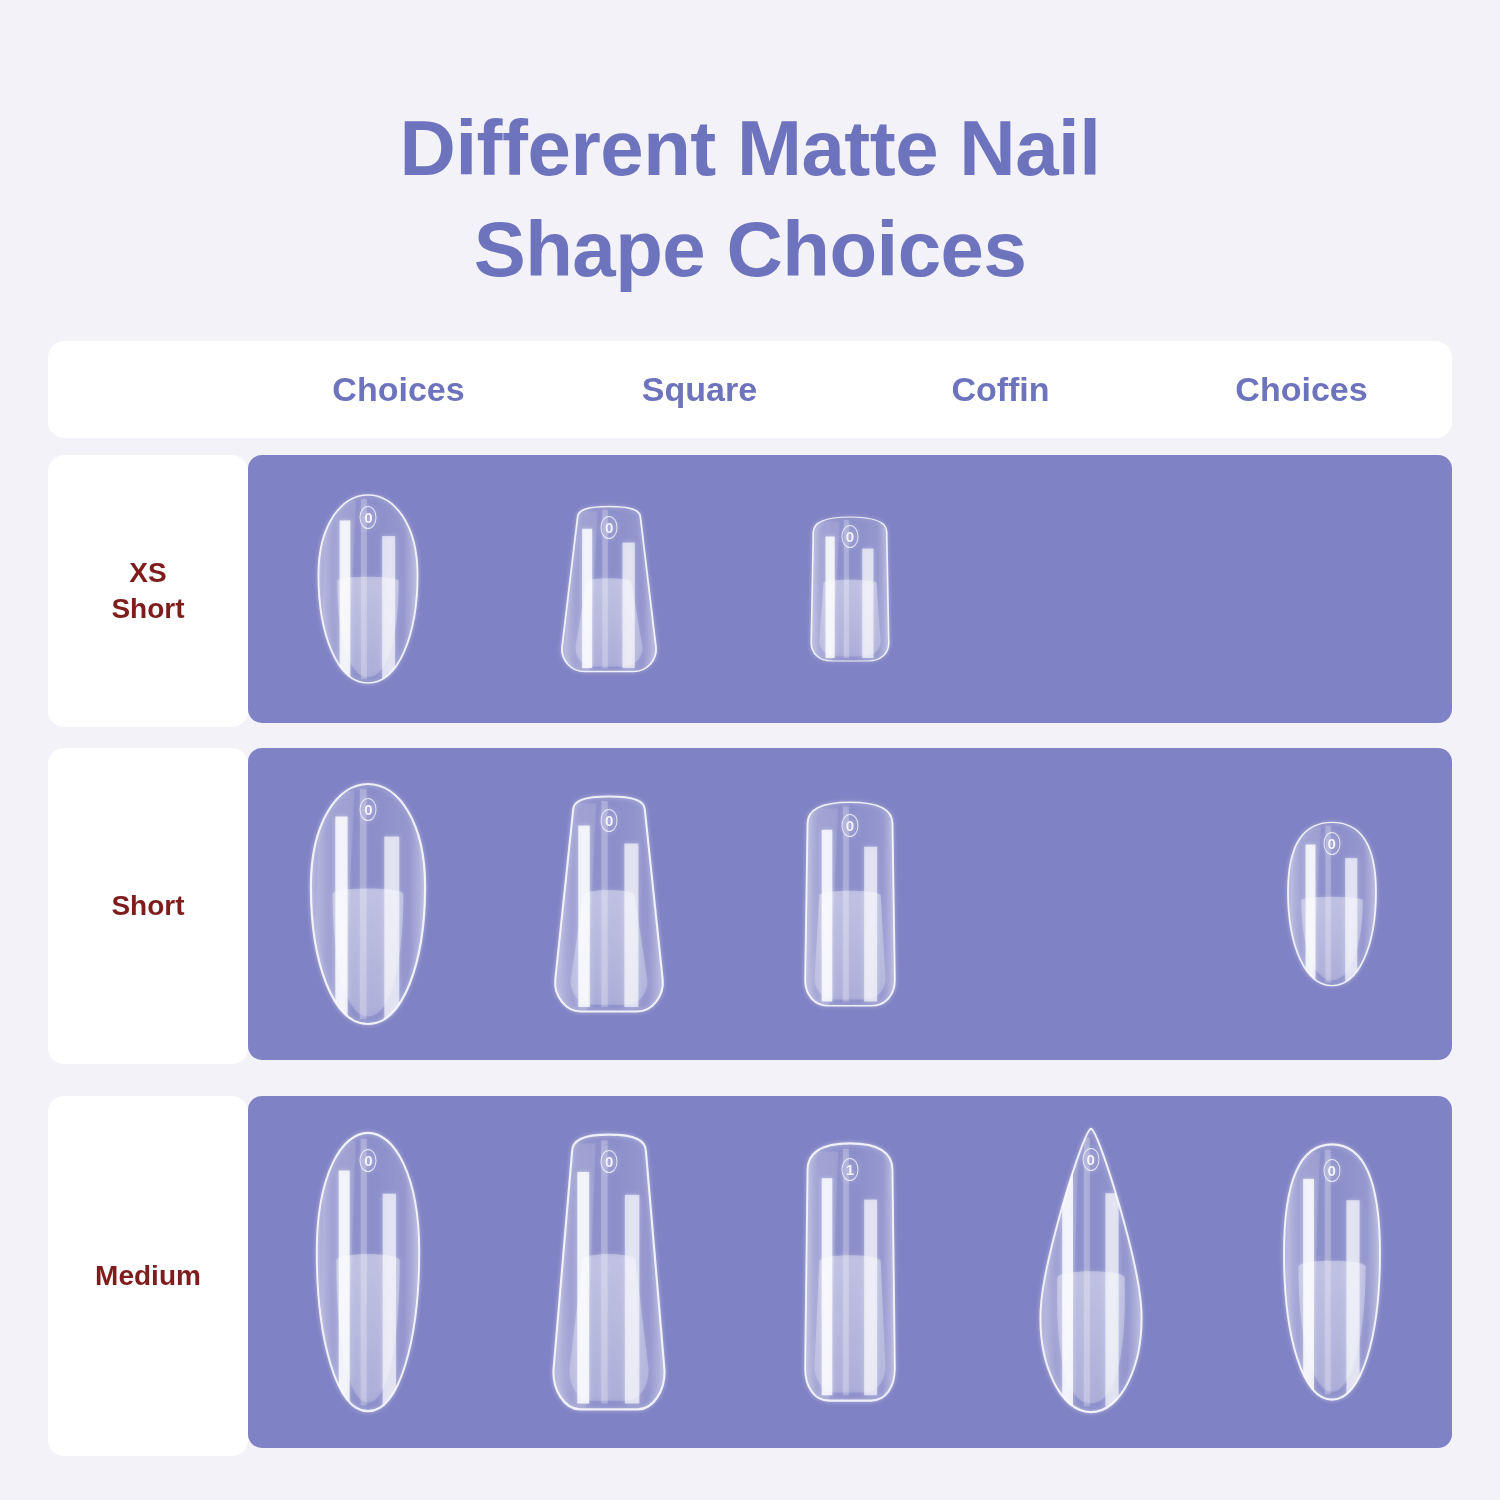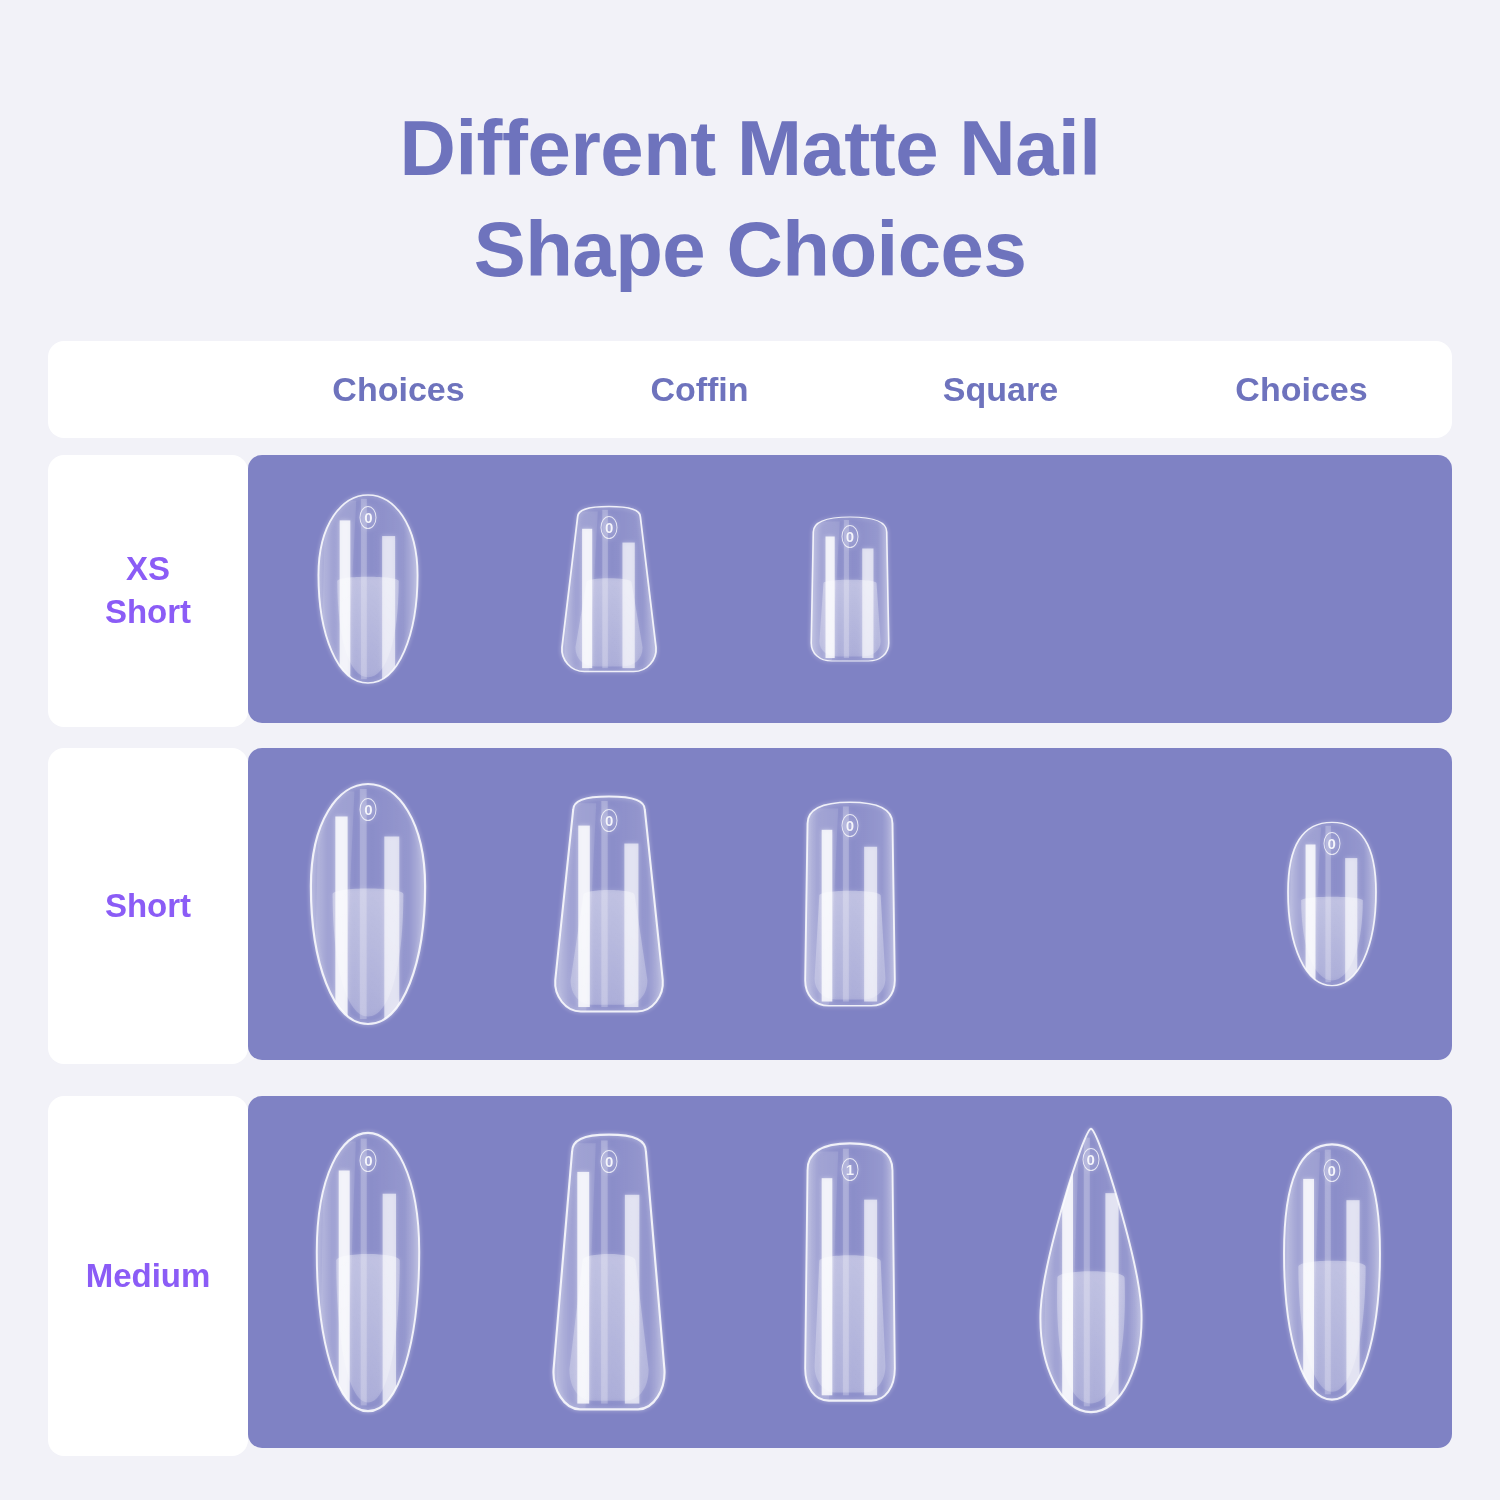--- a/index.html
+++ b/index.html
@@ -42,21 +42,21 @@
 
   
   .row { position: absolute; left: 48px; width: 1404px; }
   .row-label-card {
     position: absolute; left: 0; top: 0;
     width: 200px; background: #ffffff; border-radius: 16px;
     display: flex; align-items: center; justify-content: center;
     z-index: 2;
   }
   .row-label-card span {
-    color: #8b5cf6; font-size: 33px; font-weight: bold;
+    color: #7f1d1d; font-size: 28px; font-weight: bold;
     text-align: center; line-height: 1.30; white-space: pre-line;
   }
   .row-band {
     position: absolute; left: 200px; top: 0;
     width: 1204px; background: #7f82c4; border-radius: 14px;
     z-index: 1;
   }
   .cells { position: absolute; left: 200px; top: 0; width: 1204px; height: 100%;
            display: flex; z-index: 3; }
   .cell { flex: 1 1 0; position: relative; }
@@ -92,24 +92,24 @@
     <div class="title-line">Shape Choices</div>
   </div>
 
   <div class="header-card">
     <div class="header-spacer"></div>
     <div class="header-cols" id="header-cols">
         <div class="header-col">
           <span>Choices</span>
         </div>
         <div class="header-col">
+          <span>Square</span>
+        </div>
+        <div class="header-col">
           <span>Coffin</span>
-        </div>
-        <div class="header-col">
-          <span>Square</span>
         </div>
         <div class="header-col">
           <span>Choices</span>
         </div>
       </div>
   </div>
 
   <div id="rows-host">
       <div class="row" style="top: 455px; height: 272px;">
         <div class="row-label-card" style="height: 272px;">

